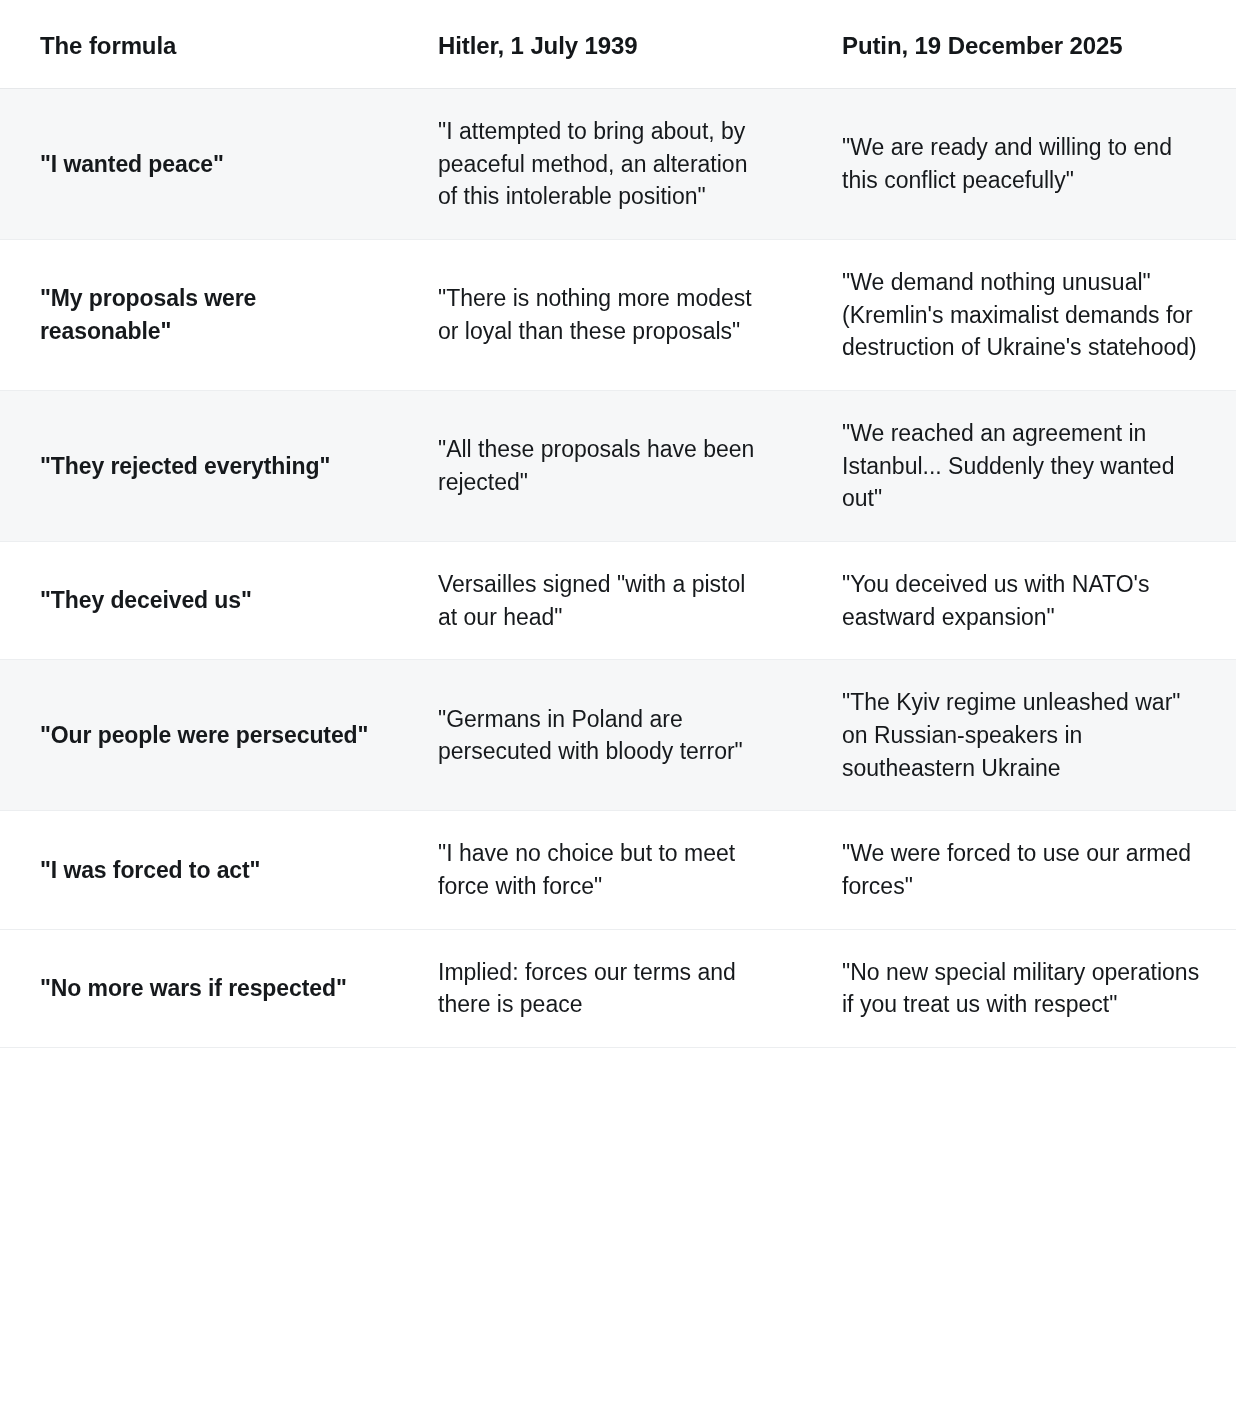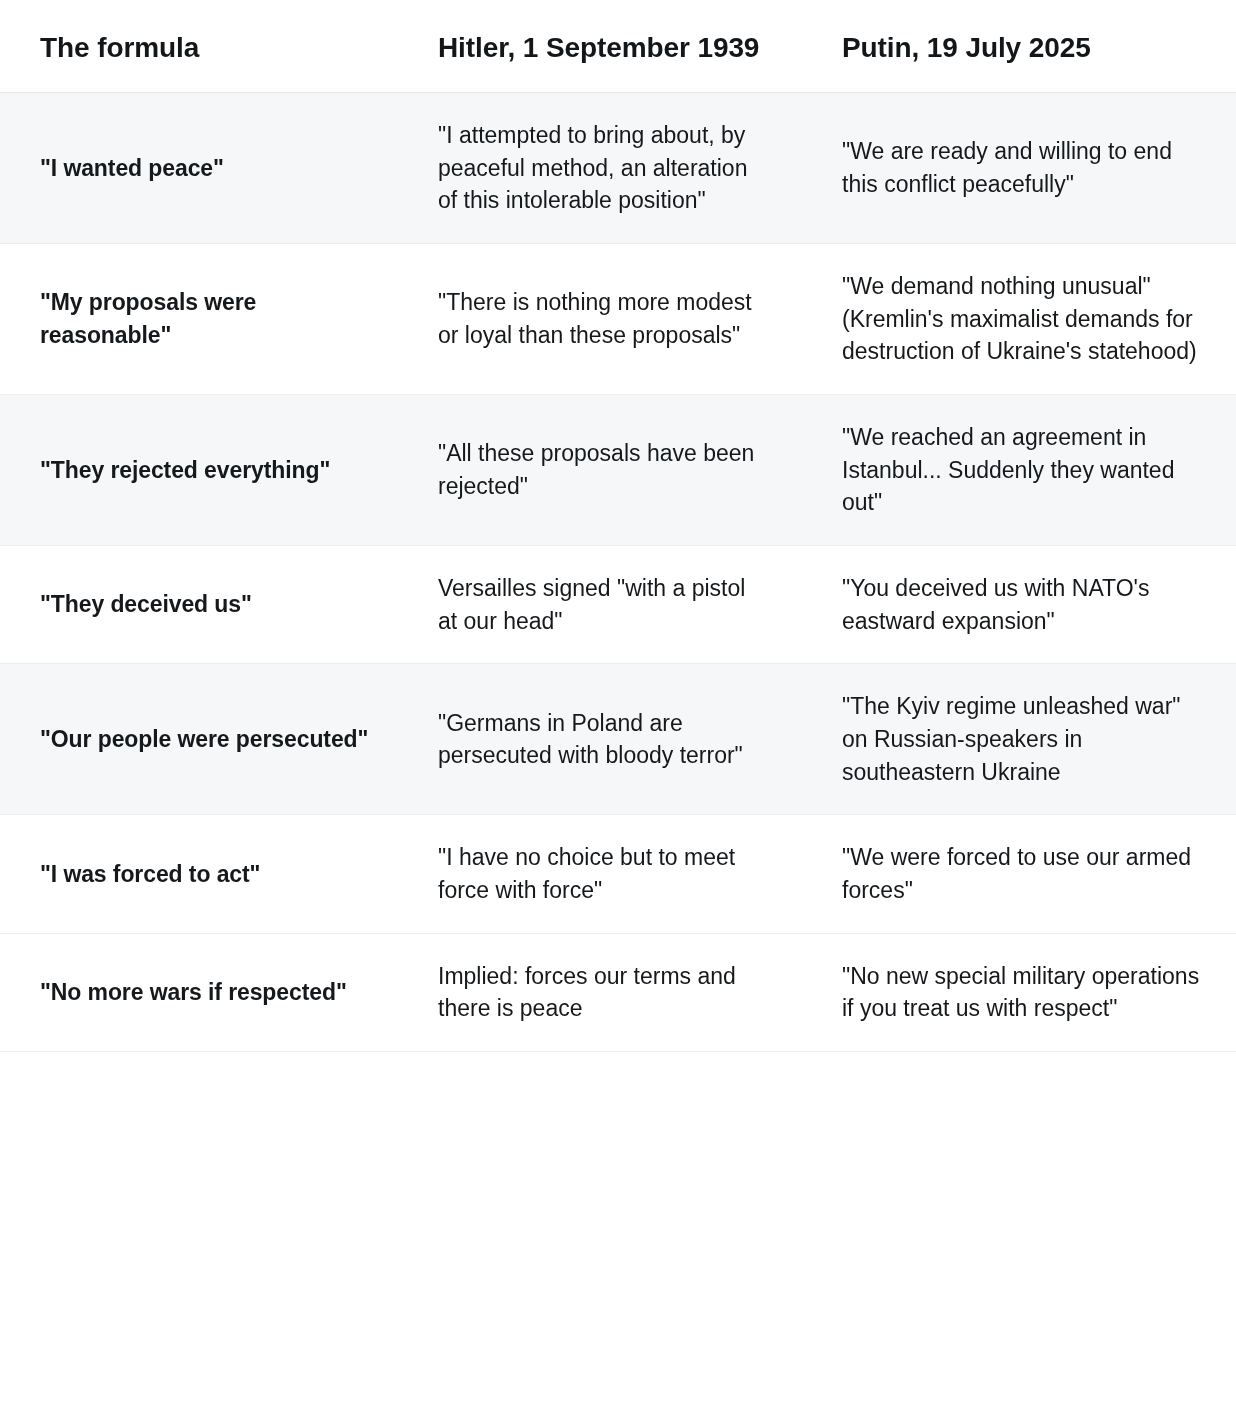--- a/index.html
+++ b/index.html
@@ -24,21 +24,21 @@
     border-collapse: collapse;
     table-layout: fixed;
   }
   table.comparison col.c1 { width: 400px; }
   table.comparison col.c2 { width: 404px; }
   table.comparison col.c3 { width: 432px; }
 
   table.comparison thead th {
     text-align: left;
     vertical-align: bottom;
-    font-size: 28px;
+    font-size: 24px;
     font-weight: bold;
     color: #14171a;
     padding: 32px 24px 28px 40px;
     border-bottom: 1px solid #e6e8ea;
     letter-spacing: -0.1px;
   }
   table.comparison thead th.col-b { padding-left: 38px; }
   table.comparison thead th.col-c { padding-left: 38px; }
 
   table.comparison tbody td {
@@ -69,22 +69,22 @@
 <div class="table-wrap">
   <table class="comparison">
     <colgroup>
       <col class="c1">
       <col class="c2">
       <col class="c3">
     </colgroup>
     <thead>
       <tr>
         <th class="col-a">The formula</th>
-        <th class="col-b">Hitler, 1 September 1939</th>
-        <th class="col-c">Putin, 19 July 2025</th>
+        <th class="col-b">Hitler, 1 July 1939</th>
+        <th class="col-c">Putin, 19 December 2025</th>
       </tr>
     </thead>
     <tbody>
       <tr class="alt">
         <td class="formula">"I wanted peace"</td>
         <td class="col-b">"I attempted to bring about, by peaceful method, an alteration of this intolerable position"</td>
         <td class="col-c">"We are ready and willing to end this conflict peacefully"</td>
       </tr>
       <tr>
         <td class="formula">"My proposals were reasonable"</td>

